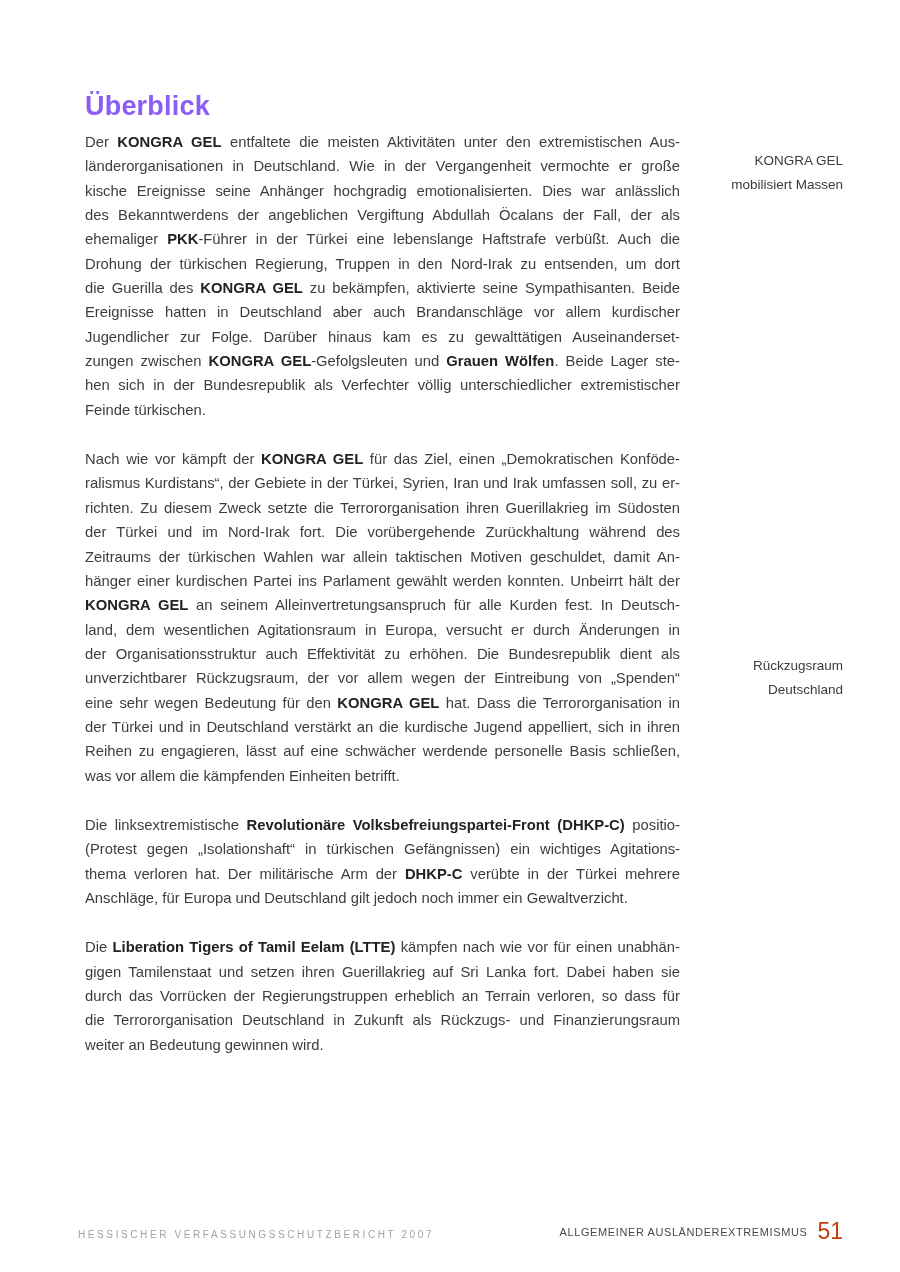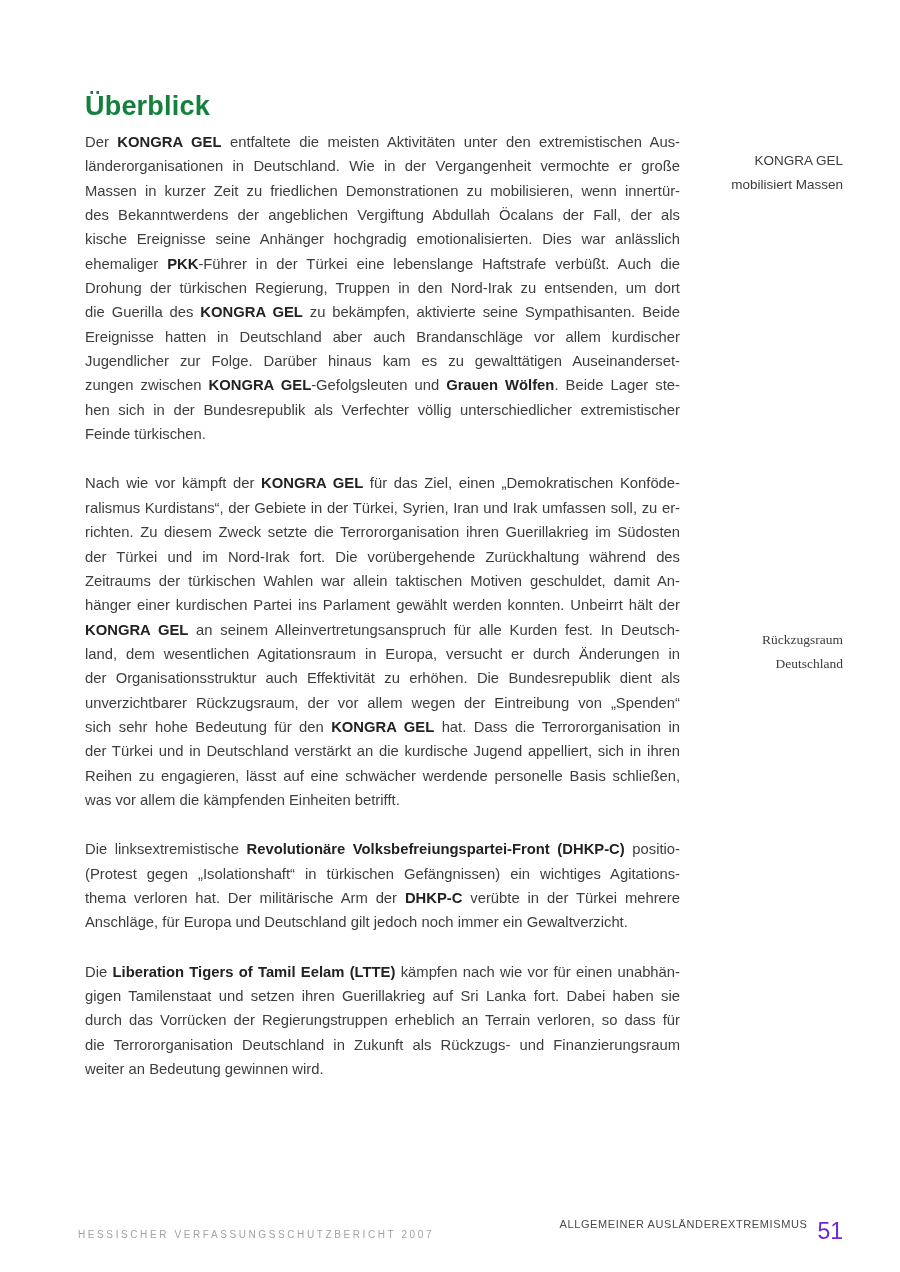--- a/index.html
+++ b/index.html
@@ -11,21 +11,21 @@
     font-family: "Liberation Sans", sans-serif;
     overflow: hidden;
   }
   .heading {
     position: absolute;
     left: 85px;
     top: 72px;
     font-size: 27px;
     line-height: 32px;
     font-weight: 700;
-    color: #15803d;
+    color: #8b5cf6;
     letter-spacing: 0.2px;
   }
   .body-col {
     position: absolute;
     left: 85px;
     top: 130px;
     width: 595px;
     font-size: 14.8px;
     color: #3d3d3d;
   }
@@ -44,83 +44,82 @@
   .b { font-weight: 700; color: #222222; }
   .note {
     position: absolute;
     right: 57px;
     text-align: right;
     font-size: 13.5px;
     line-height: 24.35px;
     color: #3b3b3b;
   }
   .note-1 { top: 149px; }
-  .note-2 { top: 628px; font-family: Liberation Serif, serif; }
+  .note-2 { top: 654px; }
   .footer-left {
     position: absolute;
     left: 78px;
     top: 1229px;
     font-size: 10px;
     letter-spacing: 2.6px;
     color: #a2a2a2;
   }
   .footer-right {
     position: absolute;
     right: 57px;
     top: 1218px;
     display: flex;
-    align-items: flex-start;
+    align-items: center;
     gap: 10px;
   }
   .footer-right .label {
     font-size: 11px;
     letter-spacing: 0.6px;
     color: #4a4a4a;
   }
   .footer-right .pagenum {
     font-size: 23px;
-    color: #6d28d9;
+    color: #c2410c;
     font-weight: 400;
   }
 </style>
 </head>
 <body>
 
 <div class="page">
 
   <h1 class="heading">Überblick</h1>
 
   <div class="body-col">
       <div class="para">
         <div class="line"><span>Der </span><span class="b">KONGRA GEL</span><span> entfaltete die meisten Aktivitäten unter den extremistischen Aus-</span></div>
         <div class="line"><span>länderorganisationen in Deutschland. Wie in der Vergangenheit vermochte er große</span></div>
-        <div class="line"><span>Massen in kurzer Zeit zu friedlichen Demonstrationen zu mobilisieren, wenn innertür-</span></div>
+        <div class="line"><span>kische Ereignisse seine Anhänger hochgradig emotionalisierten. Dies war anlässlich</span></div>
         <div class="line"><span>des Bekanntwerdens der angeblichen Vergiftung Abdullah Öcalans der Fall, der als</span></div>
-        <div class="line"><span>kische Ereignisse seine Anhänger hochgradig emotionalisierten. Dies war anlässlich</span></div>
         <div class="line"><span>ehemaliger </span><span class="b">PKK</span><span>-Führer in der Türkei eine lebenslange Haftstrafe verbüßt. Auch die</span></div>
         <div class="line"><span>Drohung der türkischen Regierung, Truppen in den Nord-Irak zu entsenden, um dort</span></div>
         <div class="line"><span>die Guerilla des </span><span class="b">KONGRA GEL</span><span> zu bekämpfen, aktivierte seine Sympathisanten. Beide</span></div>
         <div class="line"><span>Ereignisse hatten in Deutschland aber auch Brandanschläge vor allem kurdischer</span></div>
         <div class="line"><span>Jugendlicher zur Folge. Darüber hinaus kam es zu gewalttätigen Auseinanderset-</span></div>
         <div class="line"><span>zungen zwischen </span><span class="b">KONGRA GEL</span><span>-Gefolgsleuten und </span><span class="b">Grauen Wölfen</span><span>. Beide Lager ste-</span></div>
         <div class="line"><span>hen sich in der Bundesrepublik als Verfechter völlig unterschiedlicher extremistischer</span></div>
         <div class="line last"><span>Feinde türkischen.</span></div>
       </div>
       <div class="para">
         <div class="line"><span>Nach wie vor kämpft der </span><span class="b">KONGRA GEL</span><span> für das Ziel, einen „Demokratischen Konföde-</span></div>
         <div class="line"><span>ralismus Kurdistans“, der Gebiete in der Türkei, Syrien, Iran und Irak umfassen soll, zu er-</span></div>
         <div class="line"><span>richten. Zu diesem Zweck setzte die Terrororganisation ihren Guerillakrieg im Südosten</span></div>
         <div class="line"><span>der Türkei und im Nord-Irak fort. Die vorübergehende Zurückhaltung während des</span></div>
         <div class="line"><span>Zeitraums der türkischen Wahlen war allein taktischen Motiven geschuldet, damit An-</span></div>
         <div class="line"><span>hänger einer kurdischen Partei ins Parlament gewählt werden konnten. Unbeirrt hält der</span></div>
         <div class="line"><span class="b">KONGRA GEL</span><span> an seinem Alleinvertretungsanspruch für alle Kurden fest. In Deutsch-</span></div>
         <div class="line"><span>land, dem wesentlichen Agitationsraum in Europa, versucht er durch Änderungen in</span></div>
         <div class="line"><span>der Organisationsstruktur auch Effektivität zu erhöhen. Die Bundesrepublik dient als</span></div>
         <div class="line"><span>unverzichtbarer Rückzugsraum, der vor allem wegen der Eintreibung von „Spenden“</span></div>
-        <div class="line"><span>sich sehr hohe Bedeutung für den </span><span class="b">KONGRA GEL</span><span> hat. Dass die Terrororganisation in</span></div>
+        <div class="line"><span>eine sehr wegen Bedeutung für den </span><span class="b">KONGRA GEL</span><span> hat. Dass die Terrororganisation in</span></div>
         <div class="line"><span>der Türkei und in Deutschland verstärkt an die kurdische Jugend appelliert, sich in ihren</span></div>
         <div class="line"><span>Reihen zu engagieren, lässt auf eine schwächer werdende personelle Basis schließen,</span></div>
         <div class="line last"><span>was vor allem die kämpfenden Einheiten betrifft.</span></div>
       </div>
       <div class="para">
         <div class="line"><span>Die linksextremistische </span><span class="b">Revolutionäre Volksbefreiungspartei-Front (DHKP-C)</span><span> positio-</span></div>
         <div class="line"><span>(Protest gegen „Isolationshaft“ in türkischen Gefängnissen) ein wichtiges Agitations-</span></div>
         <div class="line"><span>thema verloren hat. Der militärische Arm der </span><span class="b">DHKP-C</span><span> verübte in der Türkei mehrere</span></div>
         <div class="line last"><span>Anschläge, für Europa und Deutschland gilt jedoch noch immer ein Gewaltverzicht.</span></div>
       </div>

